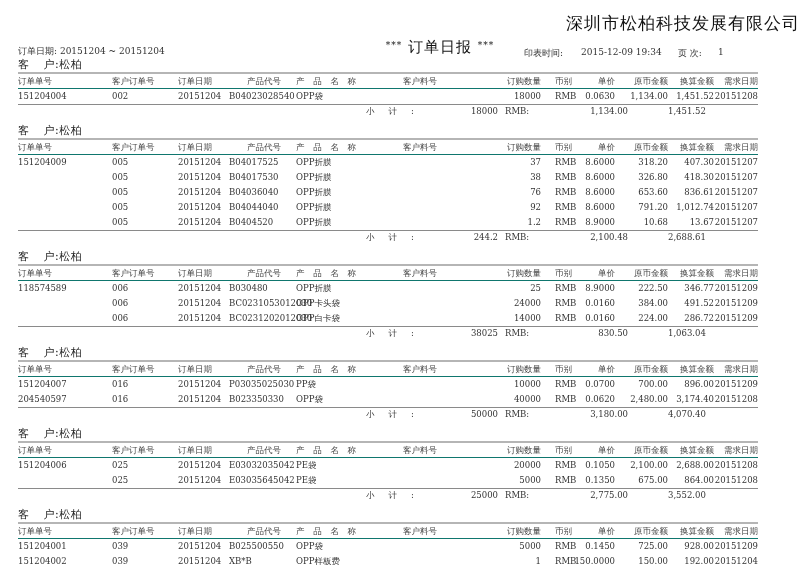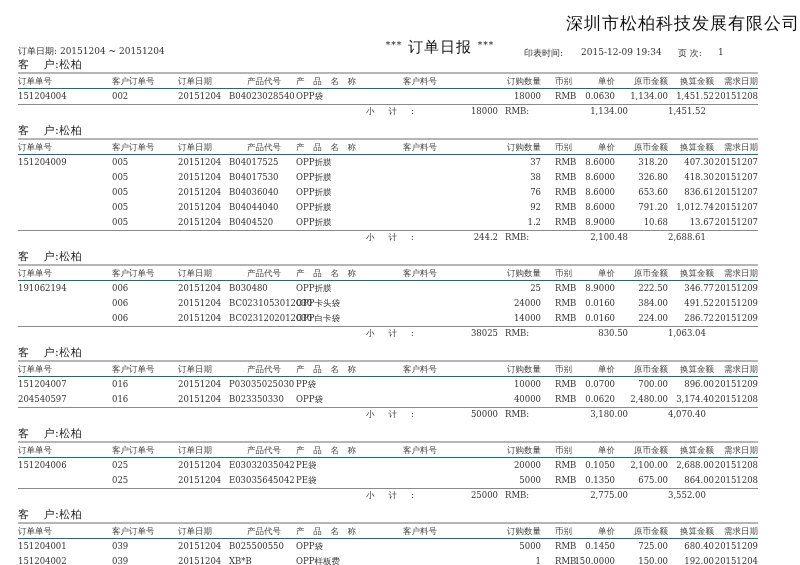--- a/index.html
+++ b/index.html
@@ -243,21 +243,21 @@
       <span class="cell c-custmat">客户料号</span>
       <span class="cell c-qty">订购数量</span>
       <span class="cell c-cur">币别</span>
       <span class="cell c-price">单价</span>
       <span class="cell c-orig">原币金额</span>
       <span class="cell c-conv">换算金额</span>
       <span class="cell c-req">需求日期</span>
     </div>
     <div class="rows">
   <div class="row">
-    <span class="cell c-order">191062194</span>
+    <span class="cell c-order">118574589</span>
     <span class="cell c-custorder">006</span>
     <span class="cell c-date">20151204</span>
     <span class="cell c-code">B030480</span>
     <span class="cell c-name">OPP折膜</span>
     <span class="cell c-custmat"></span>
     <span class="cell c-qty">25</span>
     <span class="cell c-cur">RMB</span>
     <span class="cell c-price">8.9000</span>
     <span class="cell c-orig">222.50</span>
     <span class="cell c-conv">346.77</span>
@@ -448,21 +448,21 @@
     <span class="cell c-order">151204001</span>
     <span class="cell c-custorder">039</span>
     <span class="cell c-date">20151204</span>
     <span class="cell c-code">B025500550</span>
     <span class="cell c-name">OPP袋</span>
     <span class="cell c-custmat"></span>
     <span class="cell c-qty">5000</span>
     <span class="cell c-cur">RMB</span>
     <span class="cell c-price">0.1450</span>
     <span class="cell c-orig">725.00</span>
-    <span class="cell c-conv">680.40</span>
+    <span class="cell c-conv">928.00</span>
     <span class="cell c-req">20151209</span>
   </div>
 
   <div class="row">
     <span class="cell c-order">151204002</span>
     <span class="cell c-custorder">039</span>
     <span class="cell c-date">20151204</span>
     <span class="cell c-code">XB*B</span>
     <span class="cell c-name">OPP样板费</span>
     <span class="cell c-custmat"></span>

